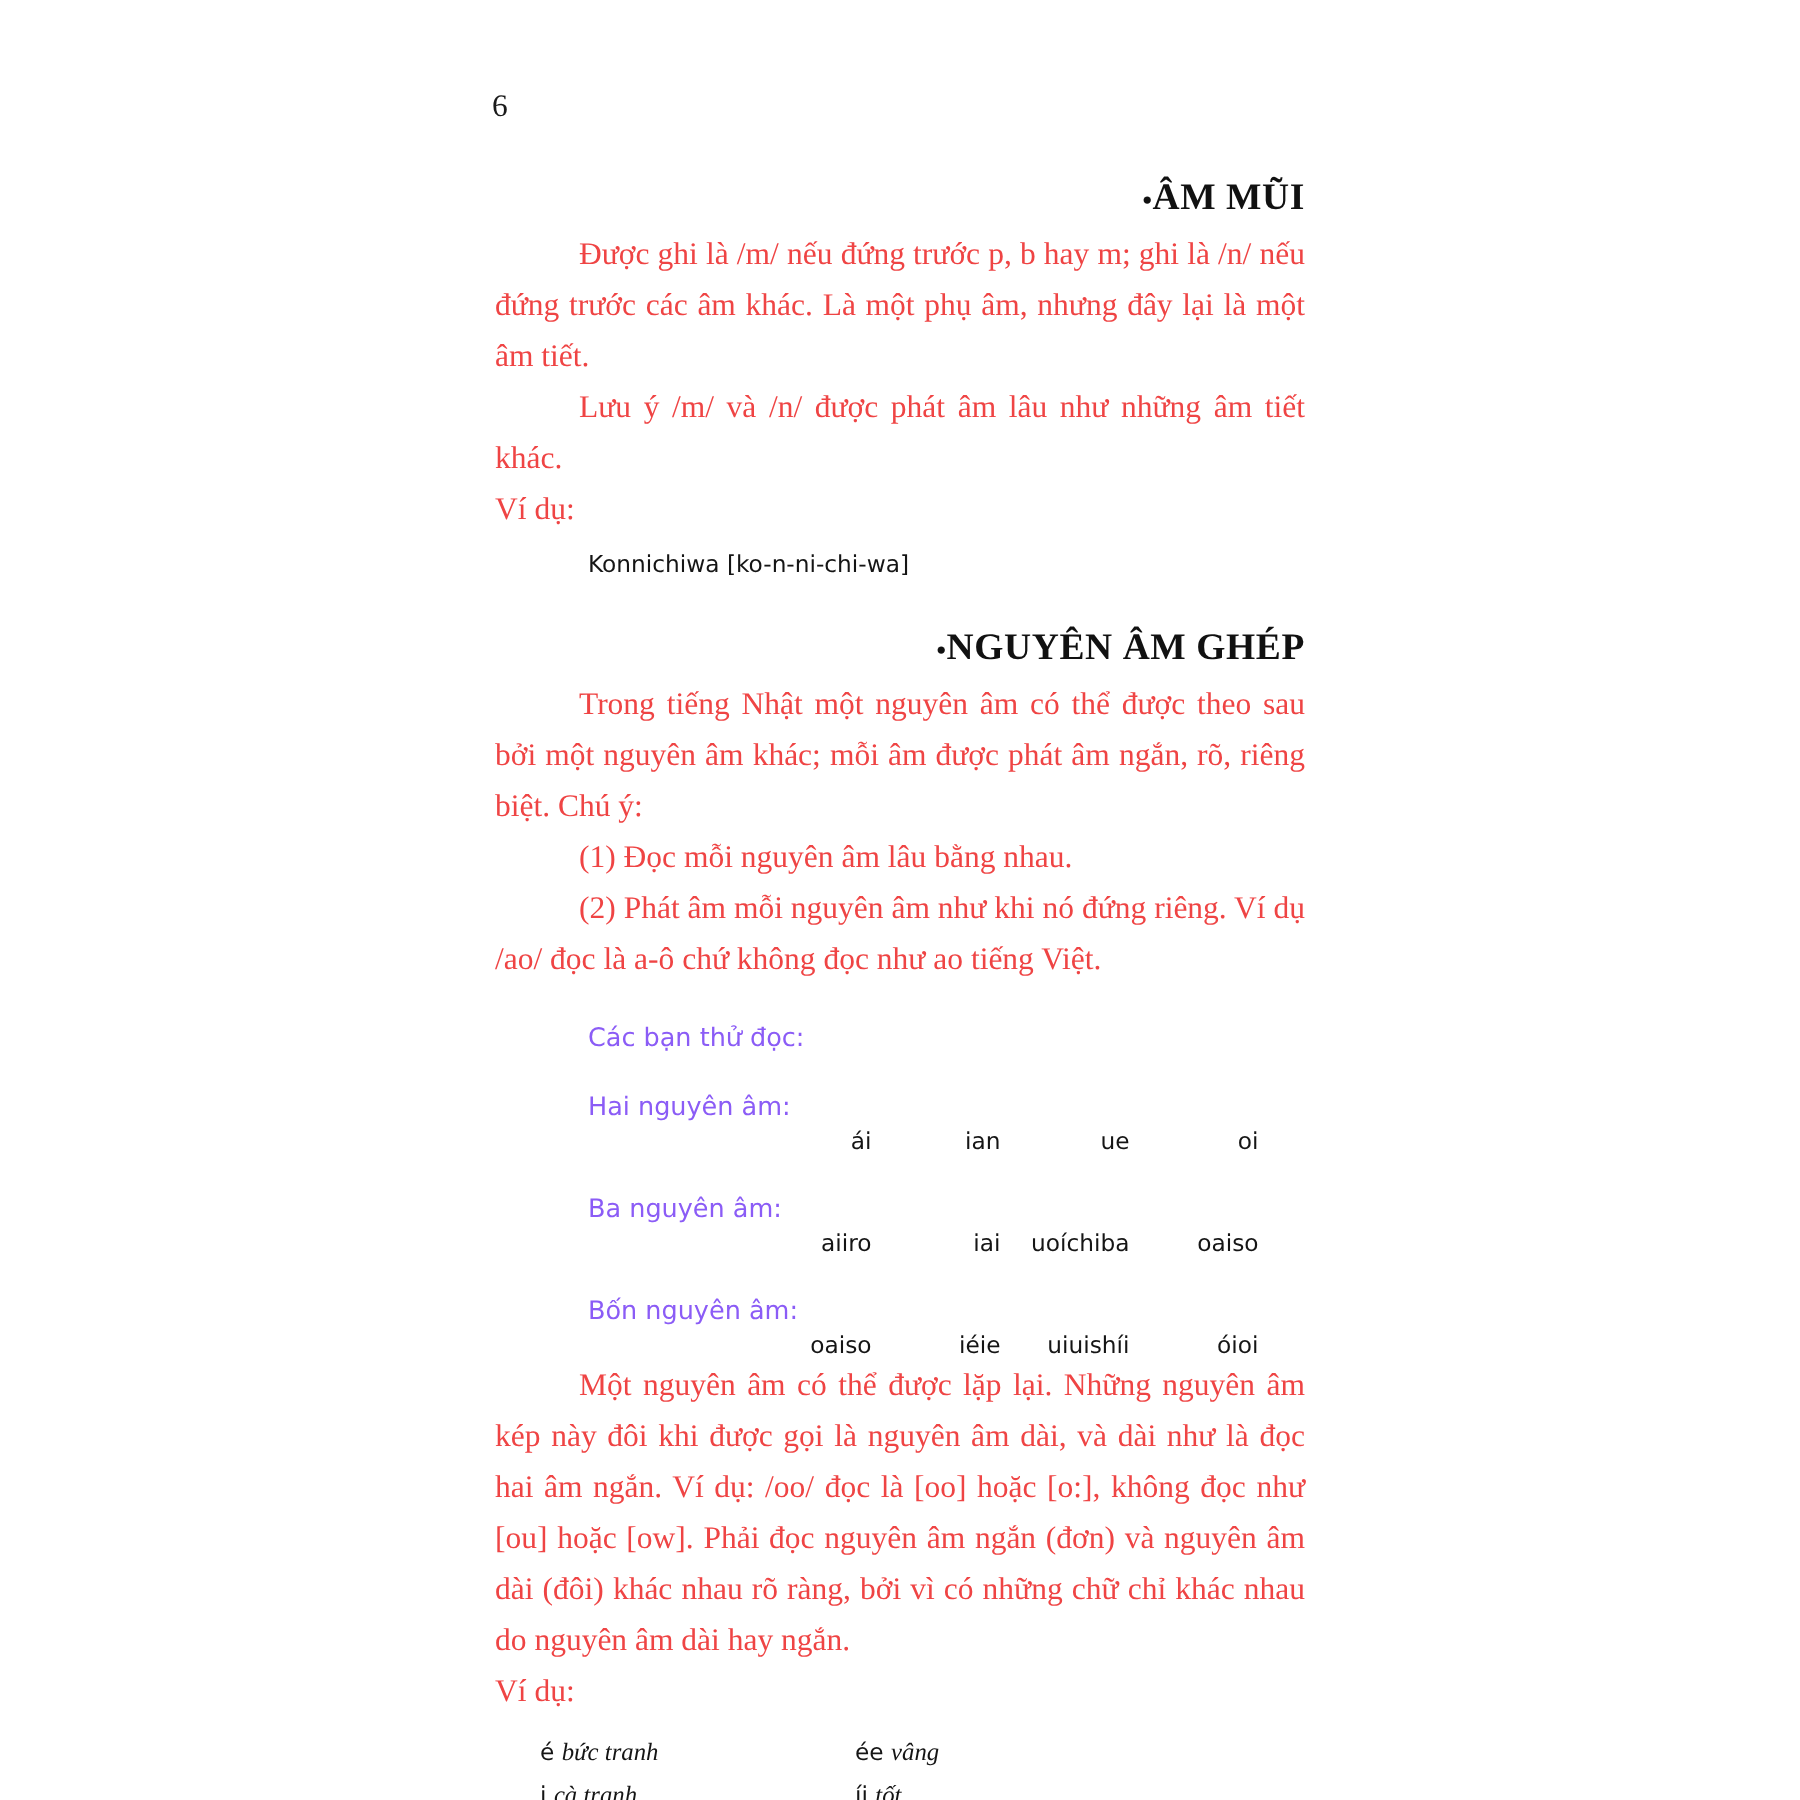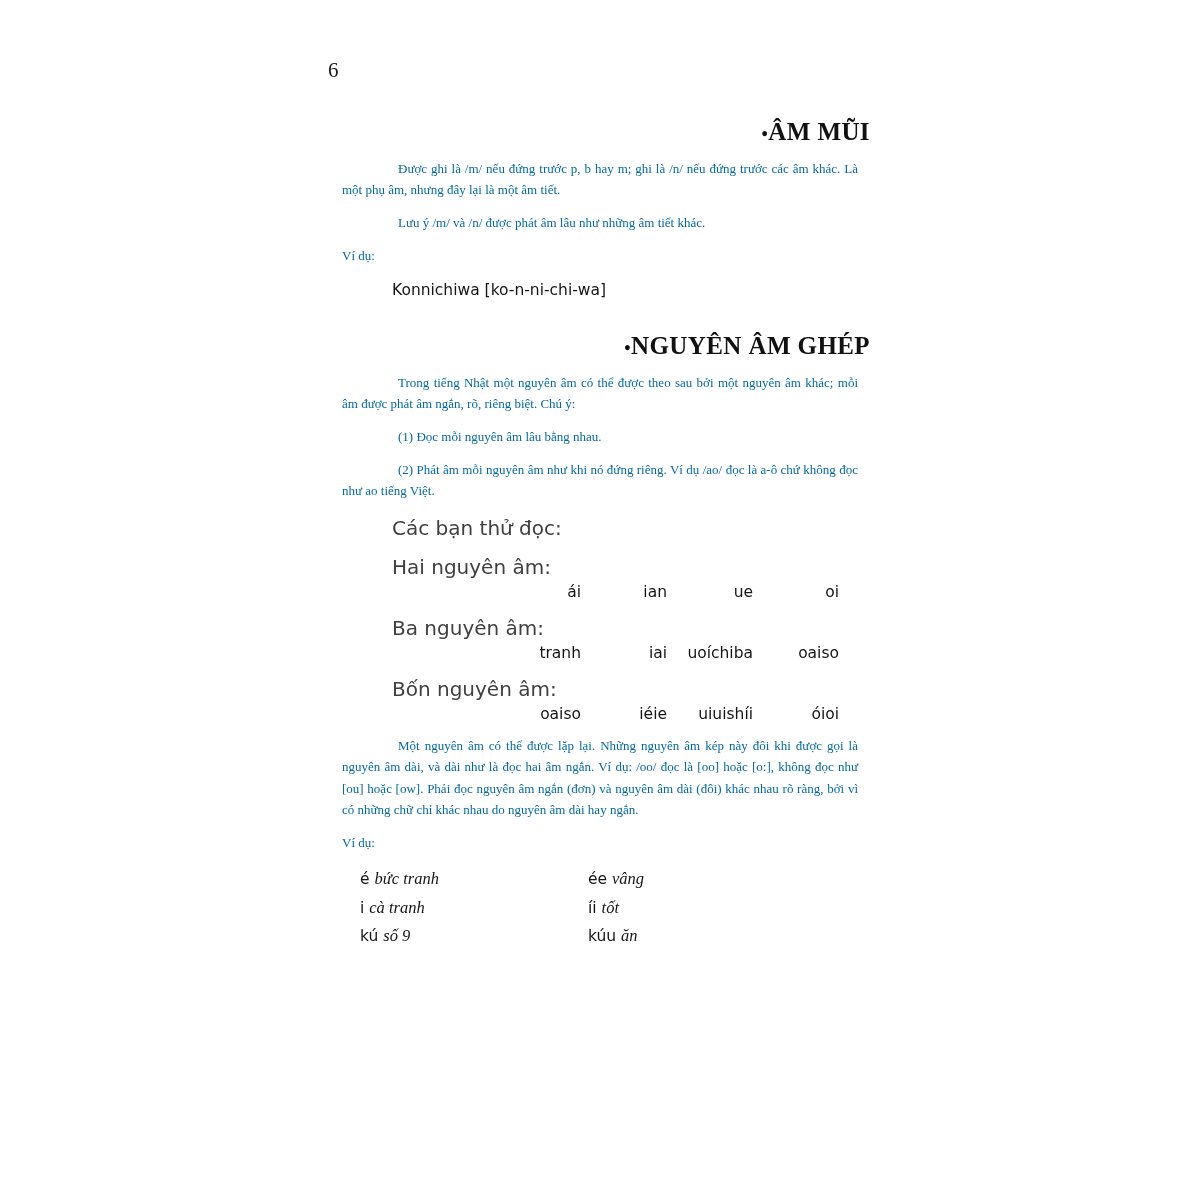--- a/index.html
+++ b/index.html
@@ -49,48 +49,48 @@
     width: 16px;
     font-size: 18px;
     vertical-align: middle;
   }
   .h-gap-1 { margin-top: 0px; }
   .h-gap-2 { margin-top: 30px; }
   .h-gap-3 { margin-top: 30px; }
 
   p.para {
     font-family: "Liberation Serif", serif;
-    font-size: 13px;
+    font-size: 21px;
     line-height: 1.62;
-    margin: 12px;
+    margin: 0;
     text-align: justify;
     text-indent: 56px;
-    color: #0369a1;
+    color: #ef4444;
   }
   p.para.noindent {
     text-indent: 0;
   }
   .spaced { margin-top: 10px; }
 
   .example-line {
     font-family: "DejaVu Sans", sans-serif;
     font-size: 15.5px;
     line-height: 1.55;
     margin-left: 62px;
     color: #151515;
   }
   .example-block {
     margin-top: 8px;
   }
   .label-line {
     font-family: "DejaVu Sans", sans-serif;
-    font-size: 20px;
+    font-size: 17px;
     margin-left: 62px;
-    margin-top: 15px;
-    color: #404040;
+    margin-top: 26px;
+    color: #8b5cf6;
   }
   .vowel-row {
     font-family: "DejaVu Sans", sans-serif;
     font-size: 15.5px;
     margin-left: 165px;
     margin-top: 4px;
     color: #151515;
     display: flex;
   }
   .vowel-row span {
@@ -101,21 +101,20 @@
   .two-col {
     margin-top: 10px;
     margin-left: 30px;
     font-family: "DejaVu Sans", sans-serif;
     font-size: 15.5px;
     line-height: 1.75;
     color: #151515;
   }
   .two-col .row {
     display: flex;
-    gap: 18px;
   }
   .two-col .c1 { width: 210px; }
   .two-col .c2 { width: 200px; }
   .it { font-style: italic; font-family: "Liberation Serif", serif; font-size: 16.5px;}
   .rm { font-family: "DejaVu Sans", sans-serif; }
 </style>
 </head>
 <body>
 
 <div class="page">
@@ -146,21 +145,21 @@
     <div class="label-line">Hai nguyên âm:</div>
     <div class="vowel-row">
       <span>ái</span>
       <span>ian</span>
       <span>ue</span>
       <span>oi</span>
     </div>
 
     <div class="label-line">Ba nguyên âm:</div>
     <div class="vowel-row">
-      <span>tranh</span>
+      <span>aiiro</span>
       <span>iai</span>
       <span>uoíchiba</span>
       <span>oaiso</span>
     </div>
 
     <div class="label-line">Bốn nguyên âm:</div>
     <div class="vowel-row">
       <span>oaiso</span>
       <span>iéie</span>
       <span>uiuishíi</span>

